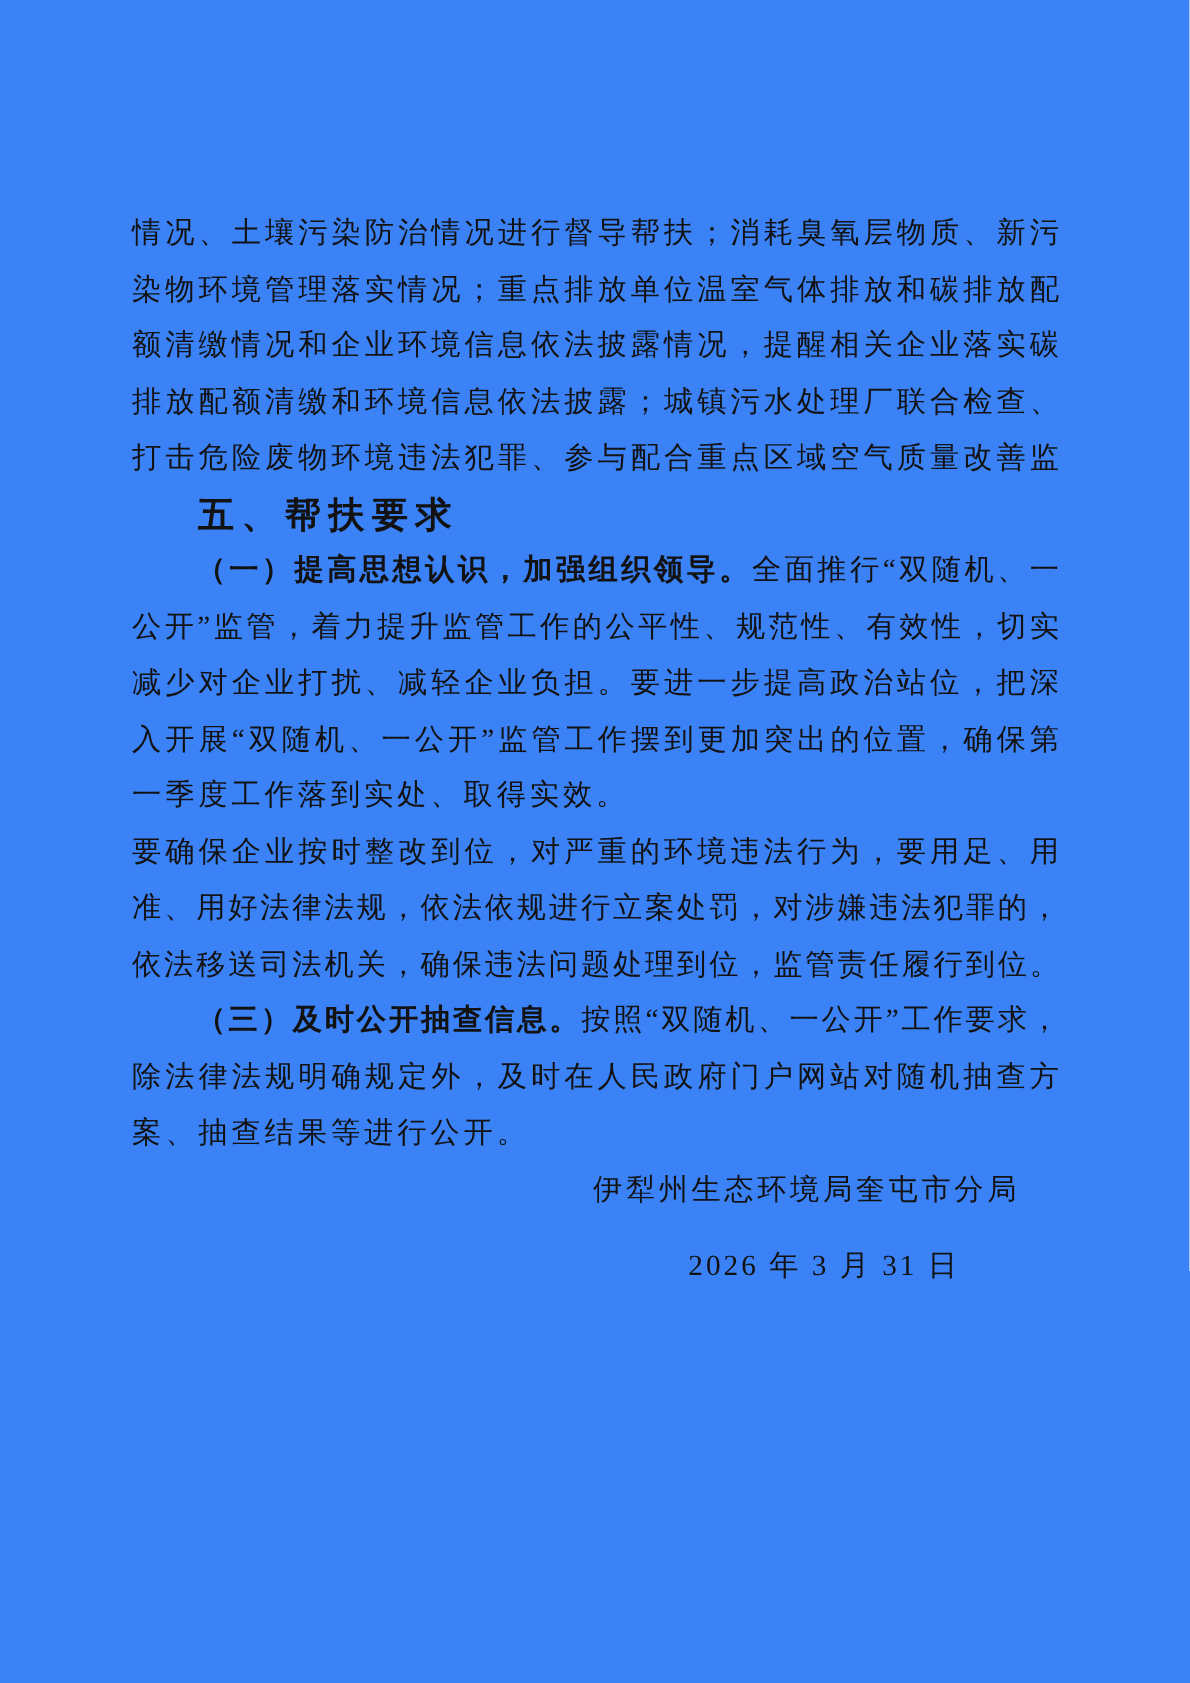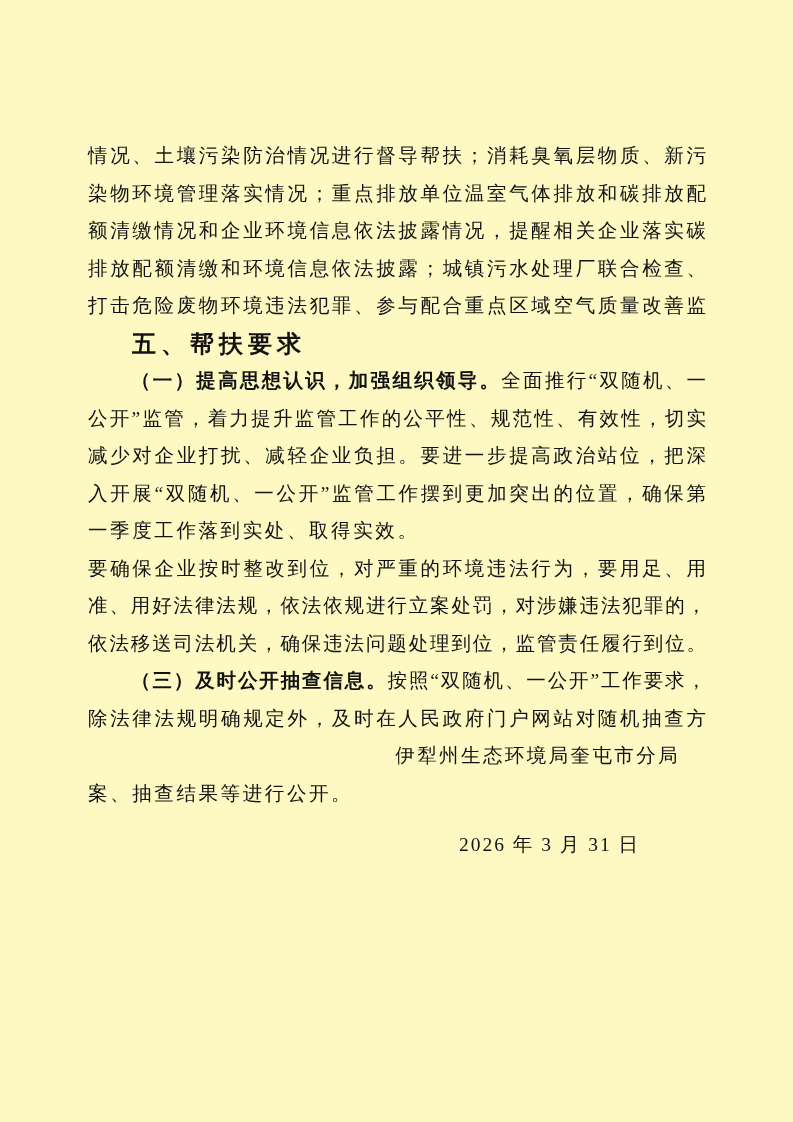--- a/index.html
+++ b/index.html
@@ -10,21 +10,21 @@
   body {
     width: 793px;
     height: 1122px;
     overflow: hidden;
   }
   .page {
     position: relative;
     width: 793px;
     height: 1122px;
     box-sizing: border-box;
-    background: #fef9c3;
+    background: #3b82f6;
     padding: 137px 87px 0 88px;
     color: #121212;
     font-family: "Liberation Serif", "DejaVu Serif", serif;
   }
   .line {
     display: block;
     line-height: 37.5px;
     font-size: 19.5px;
     text-align: justify;
     letter-spacing: 0;
@@ -83,17 +83,17 @@
   <div class="line fill"><span>减少对企业打扰、减轻企业负担。要进一步提高政治站位，把深</span></div>
   <div class="line fill"><span>入开展“双随机、一公开”监管工作摆到更加突出的位置，确保第</span></div>
   <div class="line short"><span>一季度工作落到实处、取得实效。</span></div>
 
   <div class="line fill"><span>要确保企业按时整改到位，对严重的环境违法行为，要用足、用</span></div>
   <div class="line fill"><span>准、用好法律法规，依法依规进行立案处罚，对涉嫌违法犯罪的，</span></div>
   <div class="line fill"><span>依法移送司法机关，确保违法问题处理到位，监管责任履行到位。</span></div>
 
   <div class="line fill indent"><span class="lead">（三）及时公开抽查信息。</span><span>按照“双随机、一公开”工作要求，</span></div>
   <div class="line fill"><span>除法律法规明确规定外，及时在人民政府门户网站对随机抽查方</span></div>
+  <div class="line short"><span>案、抽查结果等进行公开。</span></div>
+
   <div class="line sig"><span>伊犁州生态环境局奎屯市分局</span></div>
-
-  <div class="line short"><span>案、抽查结果等进行公开。</span></div>
   <div class="line date"><span>2026 年 3 月 31 日</span></div>
 </div>
 
 </body></html>

